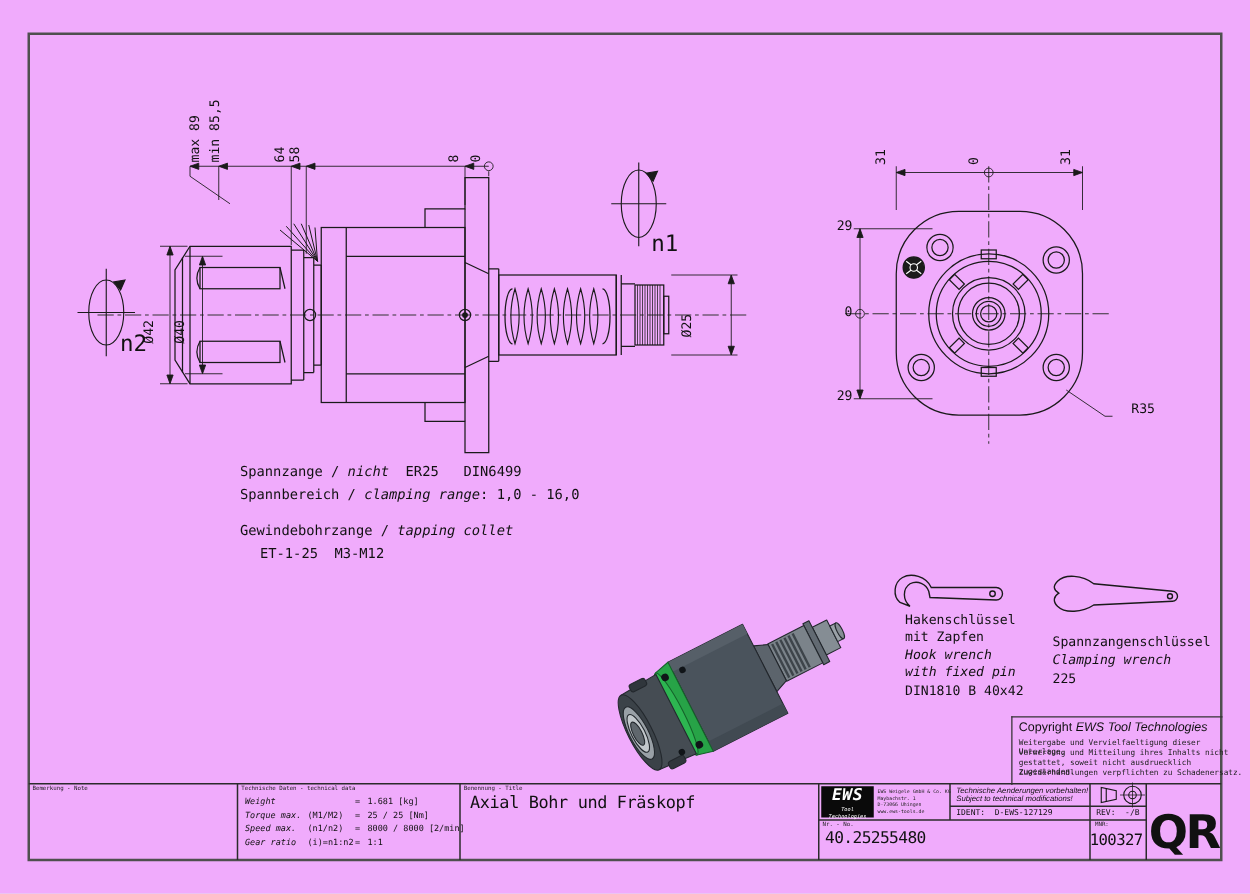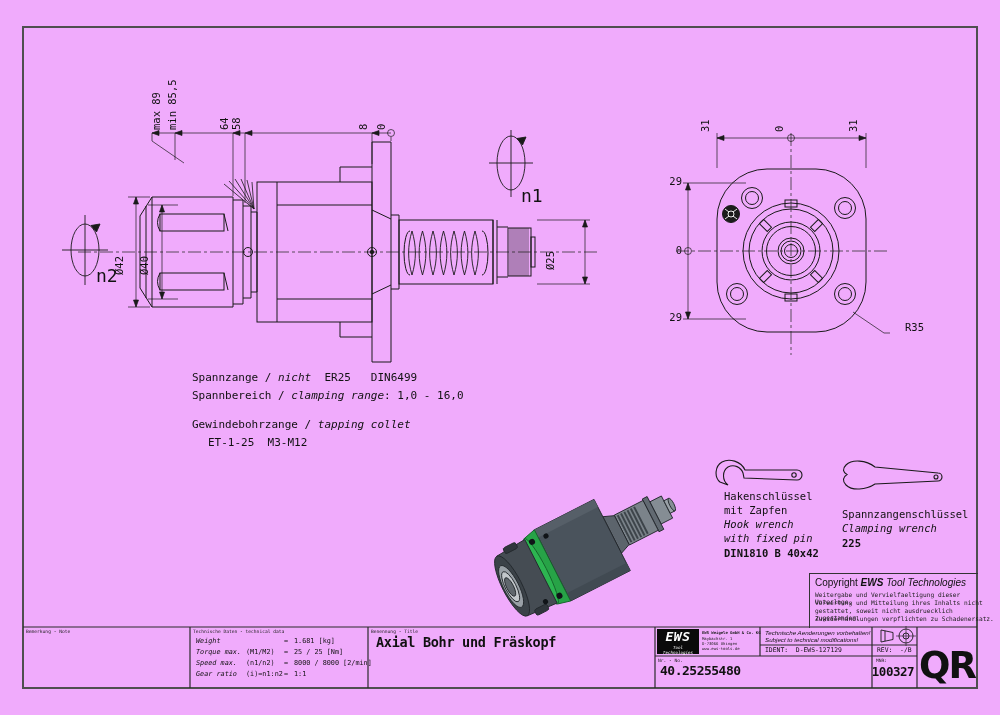--- a/index.html
+++ b/index.html
@@ -7,21 +7,21 @@
         font-family:"DejaVu Sans Mono",monospace;color:#111;}
   svg.draw{position:absolute;left:0;top:0;}
   .t{position:absolute;white-space:pre;line-height:1.12;}
   .vlab{position:absolute;white-space:pre;font-size:10.5px;height:12px;line-height:12px;
         transform:rotate(-90deg);transform-origin:0 100%;}
   .dim{font-size:10.5px;}
   .rot{font-size:18px;}
   .note{font-size:11px;}
   .wlab{font-size:10.5px;}
   .it{font-style:italic;}
-  .bd{font-weight:bold;}
+  .bd{font-weight:normal;}
   .sans{font-family:"Liberation Sans",sans-serif;}
   .copybox{position:absolute;left:809px;top:573px;width:168px;height:54px;
            border-left:1px solid #333;border-top:1px solid #333;}
   .copytitle{position:absolute;left:815px;top:577px;font-size:10px;}
   .copyline{position:absolute;left:815px;font-size:6.2px;color:#222;}
   .tb-h{position:absolute;font-size:4.6px;color:#222;white-space:pre;}
   .techrow{position:absolute;left:196px;display:grid;grid-template-columns:50px 38px 10px auto;
            font-size:6.8px;white-space:pre;}
   .logo{position:absolute;left:657px;top:629px;width:42px;height:25px;background:#0a0a0a;
         color:#fff;text-align:center;}

